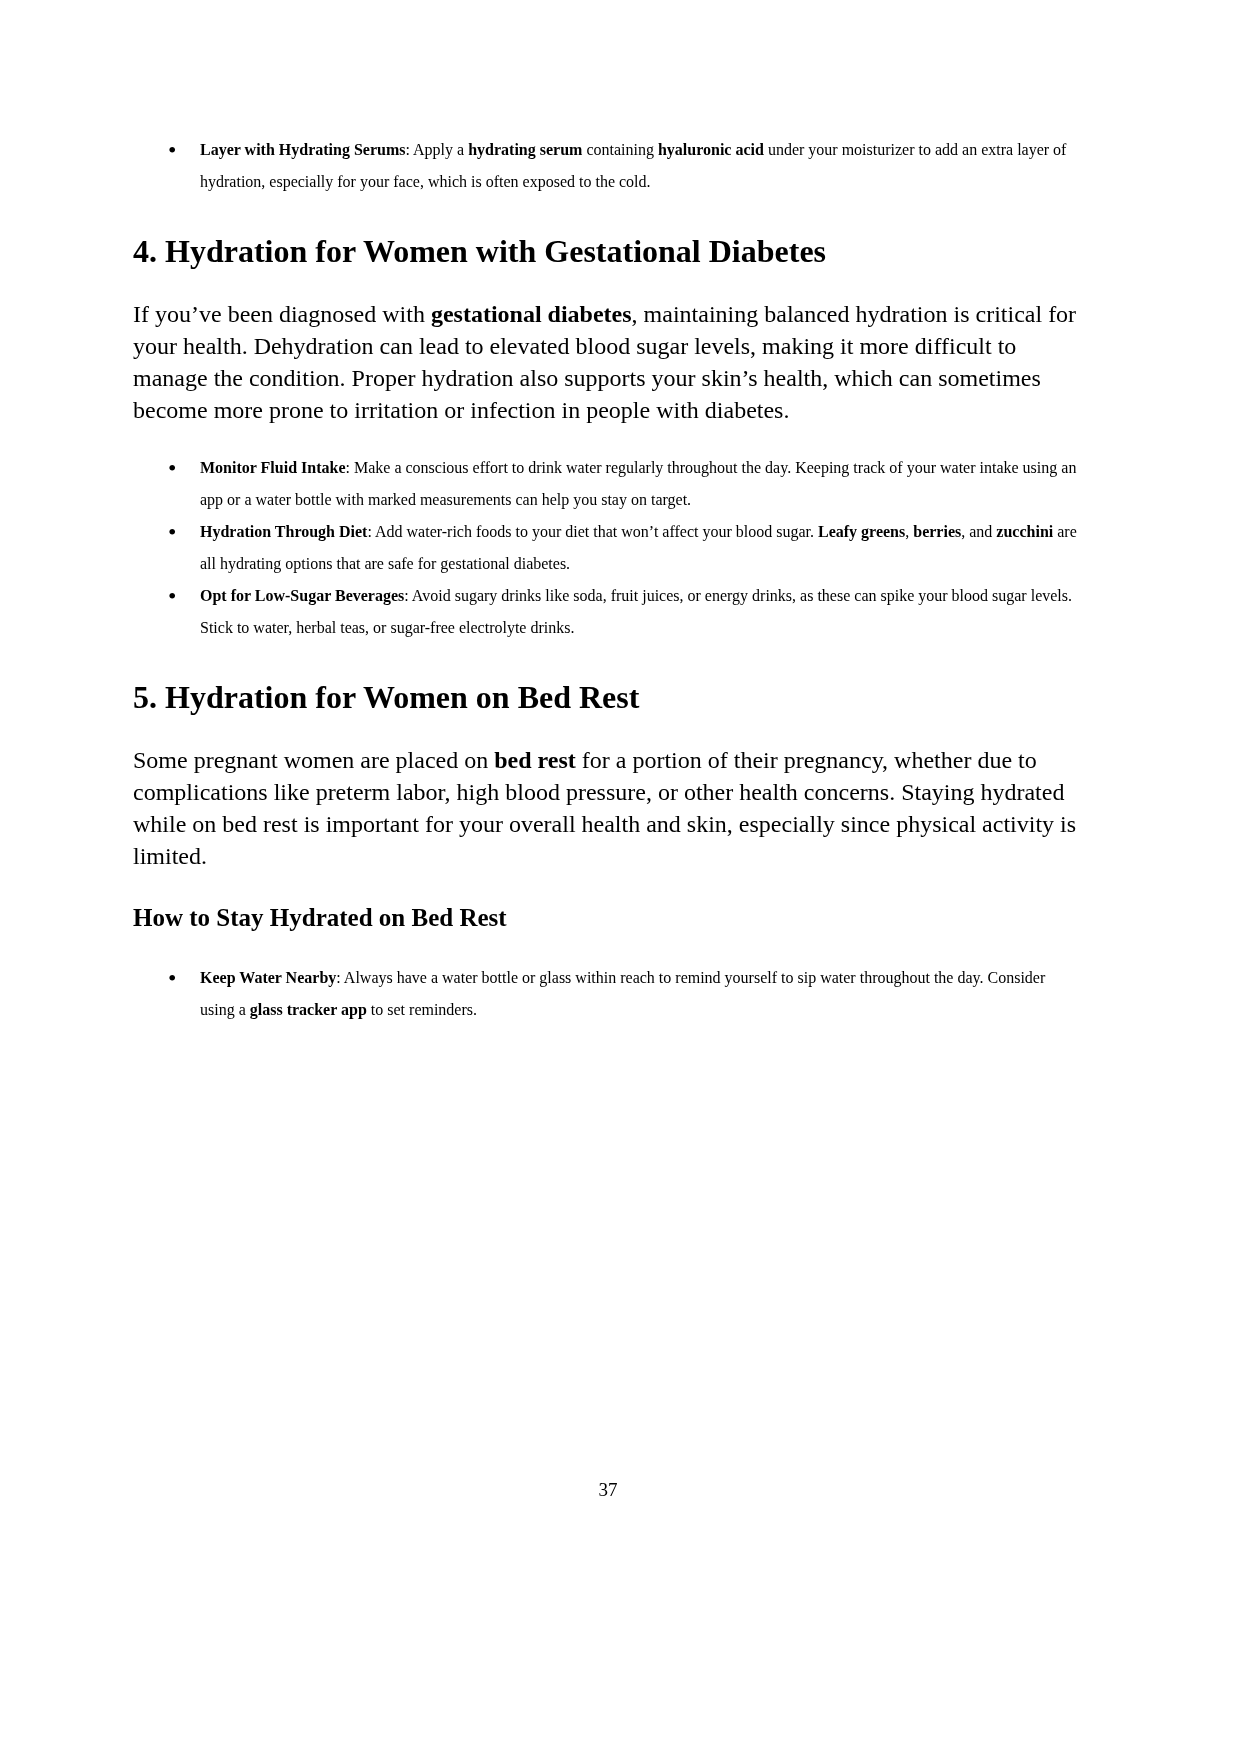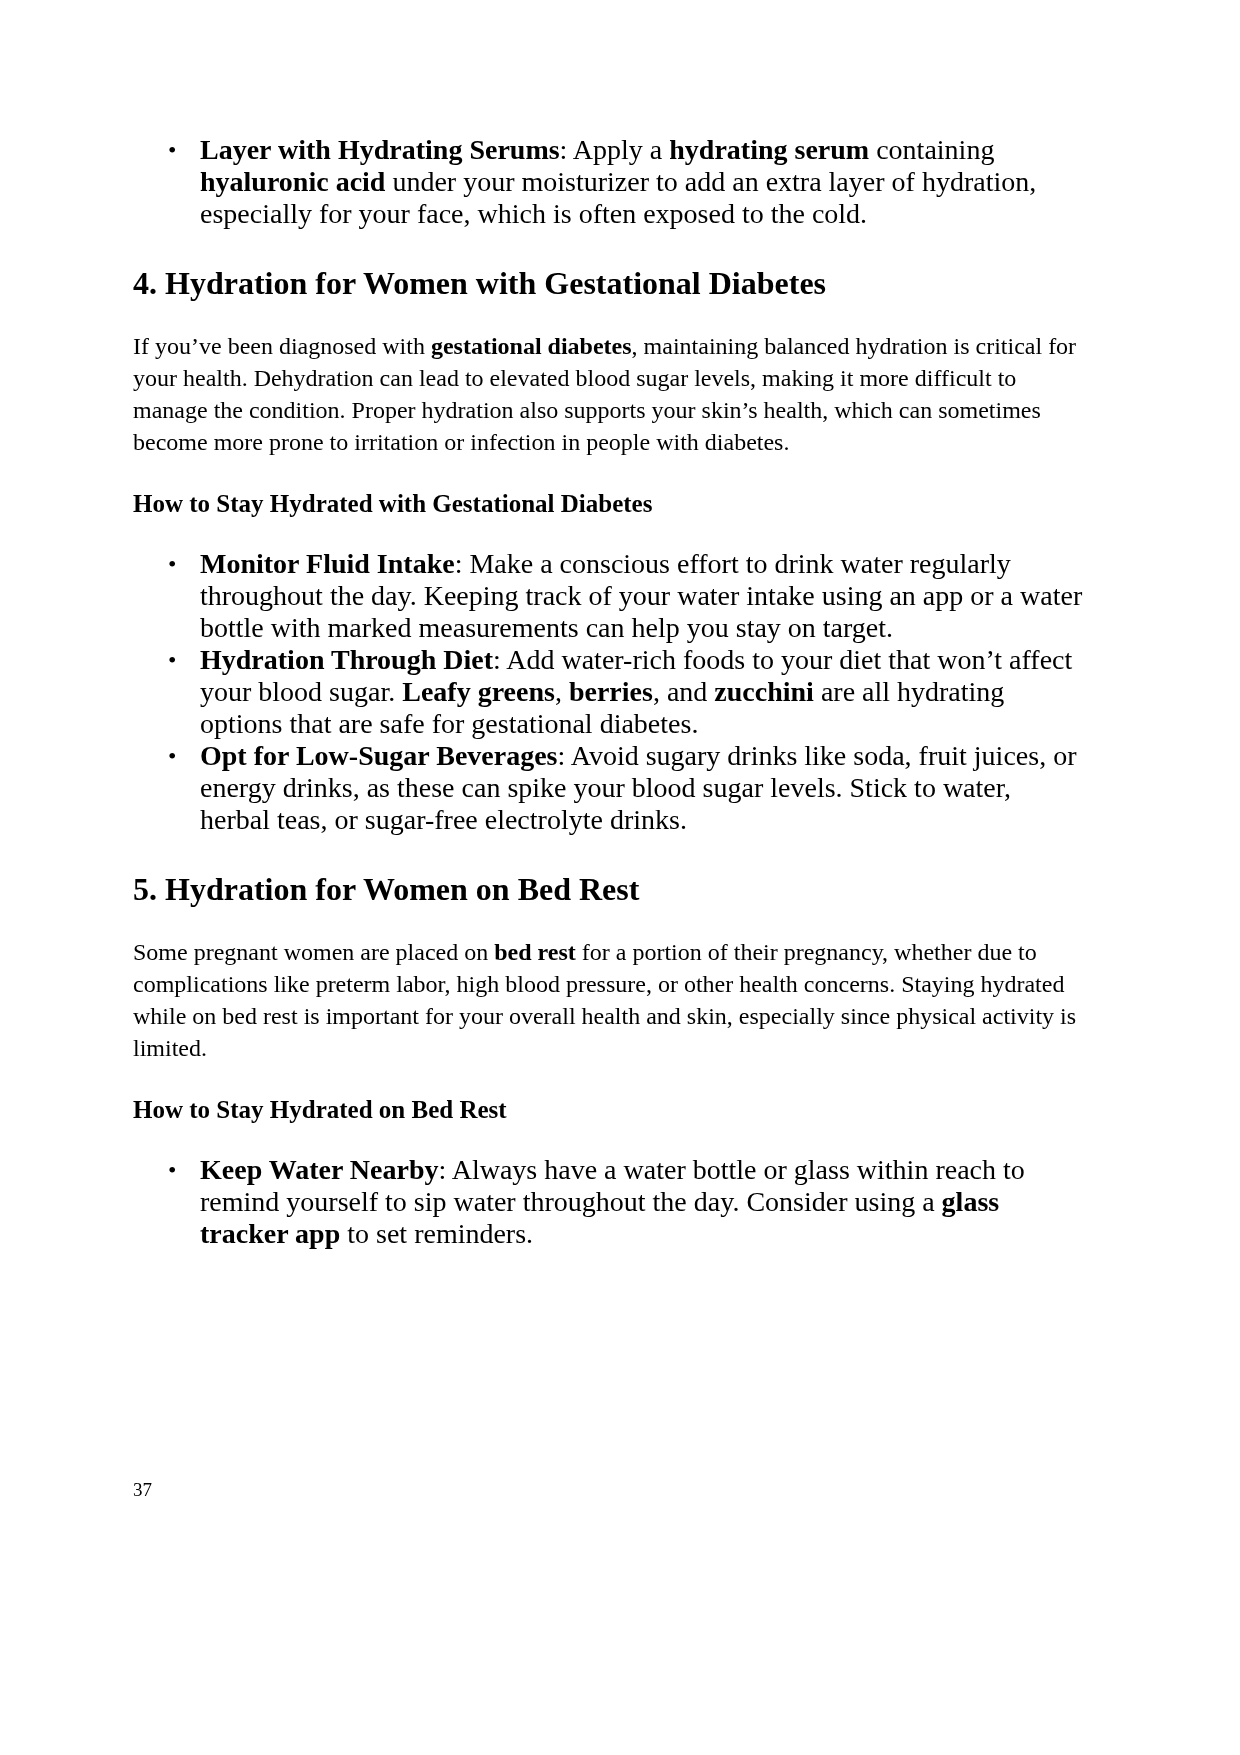--- a/index.html
+++ b/index.html
@@ -22,21 +22,21 @@
     font-size: 24px;
     line-height: 32px;
     margin: 8px 0 26px 0;
   }
   .bullets {
     list-style: none;
     margin: 0 0 26px 0;
     padding: 0 0 0 67px;
   }
   .bullets li {
-    font-size: 28px;
+    font-size: 16px;
     line-height: 32px;
     position: relative;
   }
   .bullets li::before {
     content: "\2022";
     position: absolute;
     left: -32px;
     top: 0;
     font-size: 24px;
   }
@@ -51,37 +51,36 @@
     line-height: 32px;
     font-weight: bold;
     margin: 30px 0 28px 0;
   }
   b { font-weight: bold; }
   .page-number {
     position: absolute;
     top: 1478px;
     left: 133px;
     width: 950px;
-    text-align: left;
+    text-align: center;
     font-size: 19px;
     line-height: 24px;
   }
 </style>
 </head>
 <body>
 
 <div class="page">
   <ul class="bullets" id="leading-bullets">
       <li><b>Layer with Hydrating Serums</b><span>: Apply a </span><b>hydrating serum</b><span> containing </span><b>hyaluronic acid</b><span> under your moisturizer to add an extra layer of hydration, especially for your face, which is often exposed to the cold.</span></li>
     </ul>
   <div id="sections">
   <section>
     <h2 class="section-heading">4. Hydration for Women with Gestational Diabetes</h2>
     <p class="para"><span>If you’ve been diagnosed with </span><b>gestational diabetes</b><span>, maintaining balanced hydration is critical for your health. Dehydration can lead to elevated blood sugar levels, making it more difficult to manage the condition. Proper hydration also supports your skin’s health, which can sometimes become more prone to irritation or infection in people with diabetes.</span></p>
-    <h3 class="sub-heading">How to Stay Hydrated with Gestational Diabetes</h3>
     <ul class="bullets">
           <li><b>Monitor Fluid Intake</b><span>: Make a conscious effort to drink water regularly throughout the day. Keeping track of your water intake using an app or a water bottle with marked measurements can help you stay on target.</span></li>
           <li><b>Hydration Through Diet</b><span>: Add water-rich foods to your diet that won’t affect your blood sugar. </span><b>Leafy greens</b><span>, </span><b>berries</b><span>, and </span><b>zucchini</b><span> are all hydrating options that are safe for gestational diabetes.</span></li>
           <li><b>Opt for Low-Sugar Beverages</b><span>: Avoid sugary drinks like soda, fruit juices, or energy drinks, as these can spike your blood sugar levels. Stick to water, herbal teas, or sugar-free electrolyte drinks.</span></li>
         </ul>
   </section>
 
   <section>
     <h2 class="section-heading">5. Hydration for Women on Bed Rest</h2>
     <p class="para"><span>Some pregnant women are placed on </span><b>bed rest</b><span> for a portion of their pregnancy, whether due to complications like preterm labor, high blood pressure, or other health concerns. Staying hydrated while on bed rest is important for your overall health and skin, especially since physical activity is limited.</span></p>

